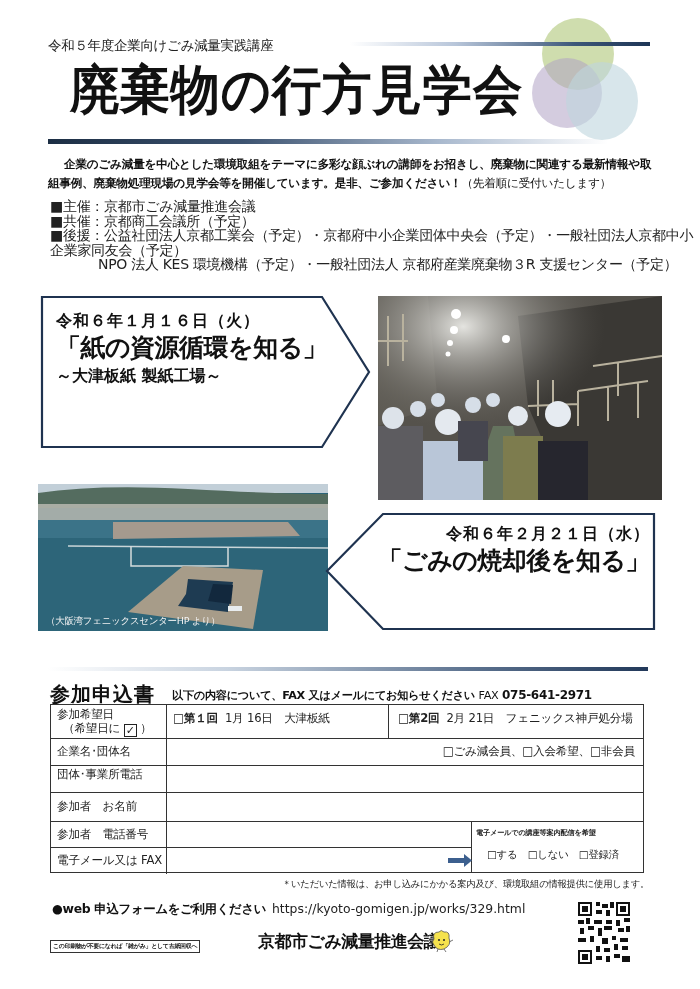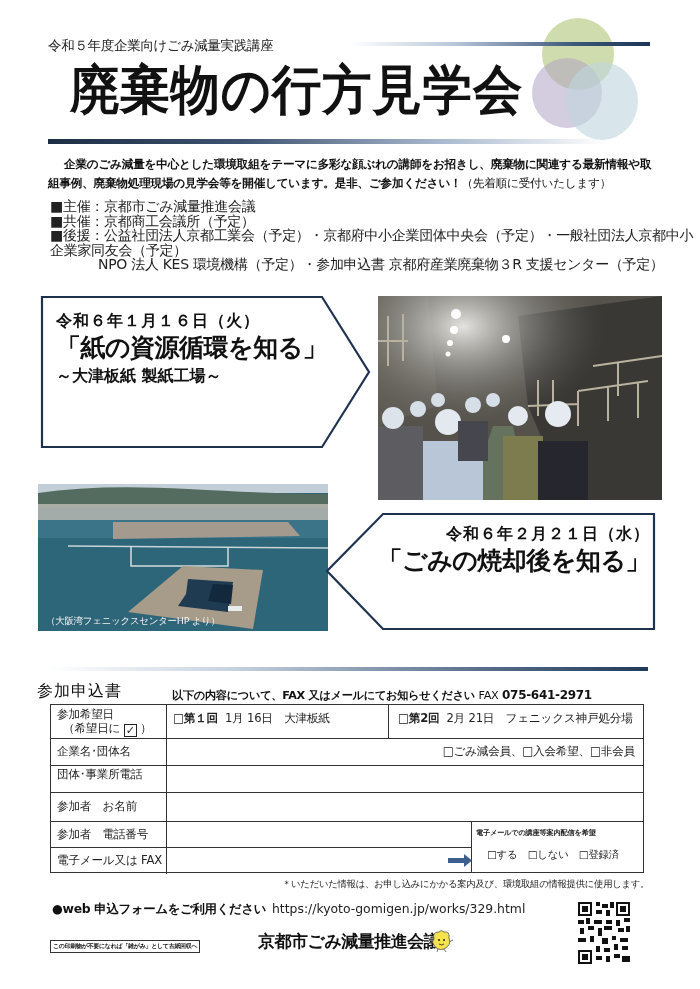--- a/index.html
+++ b/index.html
@@ -39,21 +39,21 @@
   .photo { overflow: hidden; }
   .factory { left: 378px; top: 296px; width: 284px; height: 204px;
     background: linear-gradient(180deg, #4d4a44 0%, #5b5751 30%, #4b4a45 60%, #3f3d3a 100%); }
   .aerial { left: 38px; top: 484px; width: 290px; height: 147px;
     background: linear-gradient(180deg, #c7d3dc 0%, #9fb1be 6%, #4d6a7a 12%, #78838a 22%, #5a7d8d 30%, #2f6a80 50%, #2d6276 100%); }
   .aerial-caption { left: 46px; top: 615px; font-size: 9.5px; color: #f2f2f2; letter-spacing: -0.3px; }
 
   
   .form-rule { left: 48px; top: 667px; width: 600px; height: 4px;
     background: linear-gradient(to right, rgba(255,255,255,0) 0%, #c8d3e0 30%, #5d7390 70%, #22395a 100%); }
-  .form-title { left: 37px; top: 681px; font-size: 16px; font-weight: normal; color: #111; letter-spacing: 1px; }
+  .form-title { left: 50px; top: 681px; font-size: 20px; font-weight: bold; color: #111; letter-spacing: 1px; }
   .form-note { left: 172px; top: 688px; font-size: 11.2px; font-weight: bold; color: #111; letter-spacing: -0.3px; }
   .form-note .fax-label { font-weight: normal; }
   .form-note .fax-num { font-weight: bold; font-size: 12px; }
 
   .form-table { left: 50px; top: 704px; width: 594px; height: 169px; border: 1.5px solid #333; }
   .row { position: absolute; left: 0; width: 100%; border-bottom: 1.2px solid #333; }
   .row:last-child { border-bottom: none; }
   .lbl { position: absolute; left: 6px; font-size: 11.6px; color: #222; letter-spacing: -0.2px; }
   .vline { position: absolute; top: 0; bottom: 0; width: 0; border-left: 1.2px solid #333; }
   .cell-text { position: absolute; font-size: 11.6px; color: #222; letter-spacing: -0.2px; }
@@ -83,21 +83,21 @@
 <div class="abs main-title">廃棄物の行方見学会</div>
 <div class="abs bottom-rule"></div>
 
 <div class="abs intro">
   <span>企業のごみ減量を中心とした環境取組をテーマに多彩な顔ぶれの講師をお招きし、廃棄物に関連する最新情報や取組事例、廃棄物処理現場の見学会等を開催しています。是非、ご参加ください！</span><span class="normal">（先着順に受付いたします）</span>
 </div>
 <div class="abs org-list">
   <div>■主催：京都市ごみ減量推進会議</div>
   <div>■共催：京都商工会議所（予定）</div>
   <div>■後援：公益社団法人京都工業会（予定）・京都府中小企業団体中央会（予定）・一般社団法人京都中小企業家同友会（予定）</div>
-  <div class="indent">NPO 法人 KES 環境機構（予定）・参加申込書 京都府産業廃棄物３R 支援センター（予定）</div>
+  <div class="indent">NPO 法人 KES 環境機構（予定）・一般社団法人 京都府産業廃棄物３R 支援センター（予定）</div>
 </div>
 
 <div class="abs arrow-box" style="left:0;top:0;width:700px;height:700px;pointer-events:none;">
   <svg width="700" height="700">
     <polygon points="42,297 322,297 369,372 322,447 42,447" fill="#ffffff" stroke="#1f3350" stroke-width="2.2"></polygon>
   </svg>
 </div>
 <div class="abs ev1-text">
   <div class="ev-date">令和６年１月１６日（火）</div>
   <div class="ev-title">「紙の資源循環を知る」</div>

